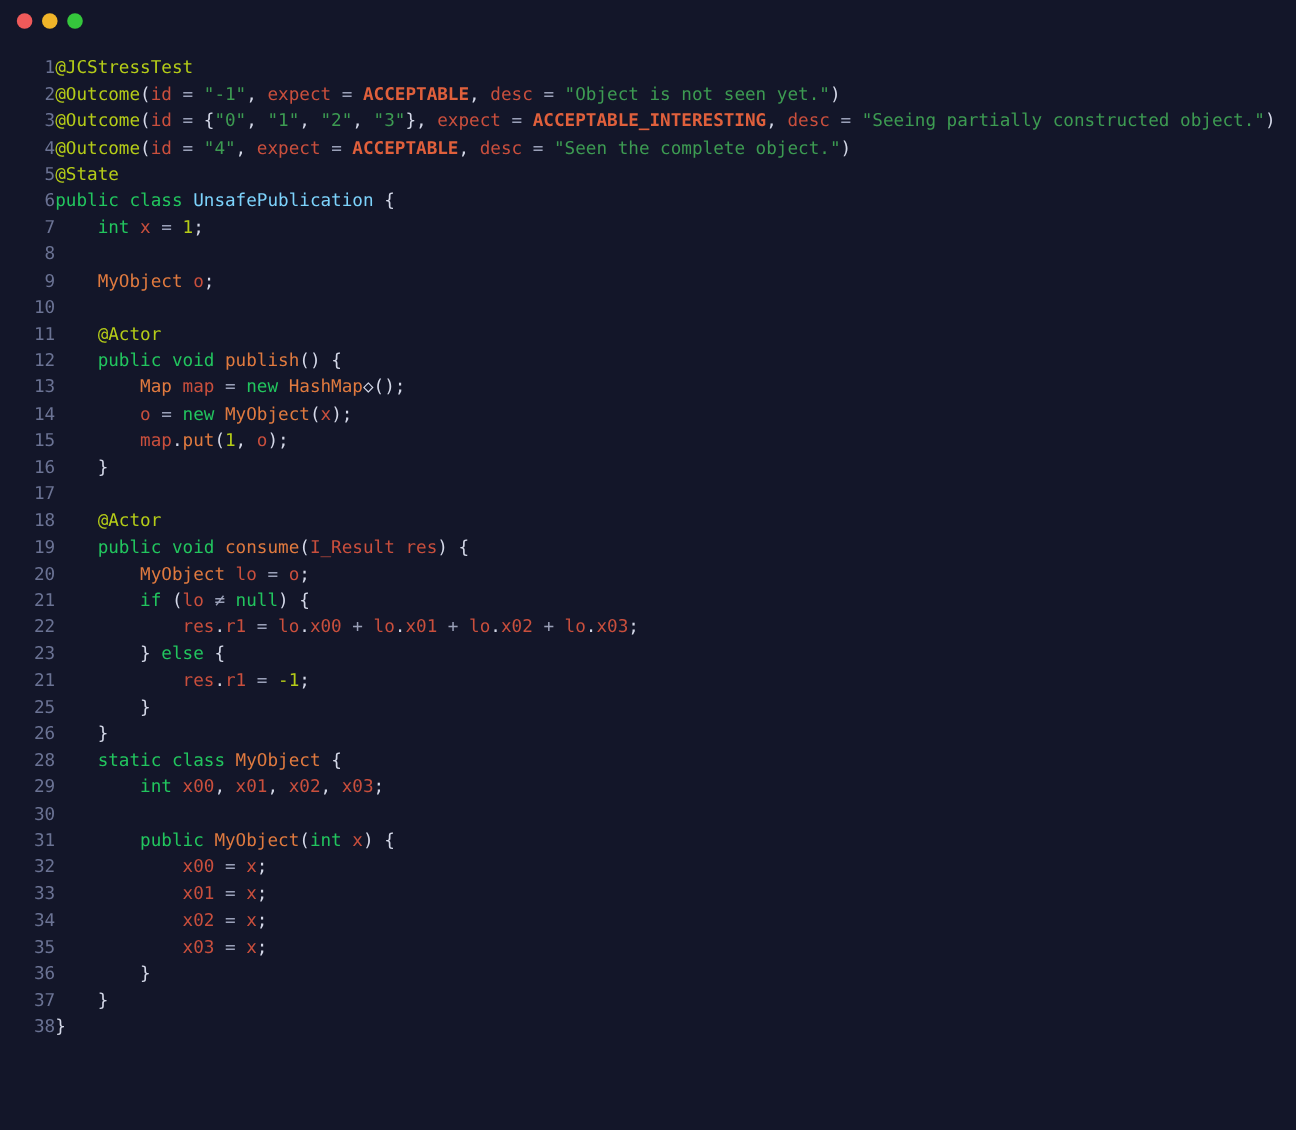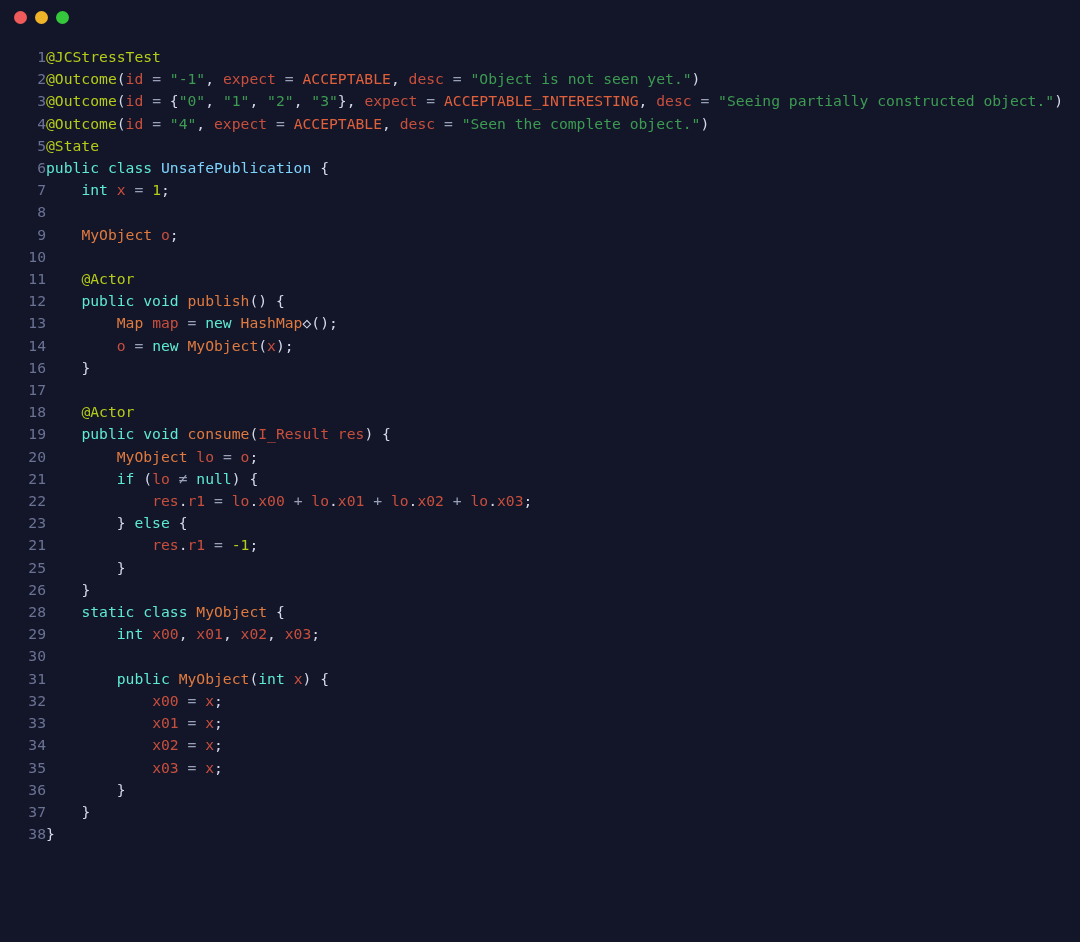--- a/index.html
+++ b/index.html
@@ -70,28 +70,28 @@
   td.src {
     color: #d4d8e8;
     white-space: pre-wrap;
     word-break: break-word;
     padding-right: 8px;
     margin-top: 32px;
   }
 
   
   .ann   { color: #b5cc18; }              
-  .kw    { color: #5eead4; }              
+  .kw    { color: #22c55e; }              
   .typ   { color: #7dd3fc; }              
   .cls   { color: #e07a3f; }              
   .fn    { color: #e07a3f; }              
   .var   { color: #c94f3d; }              
   .str   { color: #3d9b52; }              
   .num   { color: #b5cc18; }              
-  .enm   { color: #e0603c; }              
+  .enm   { color: #e0603c; font-weight: bold; }              
   .punc  { color: #d4d8e8; }              
   .op    { color: #9aa0b8; }
 </style>
 </head>
 <body>
 
 <div class="window">
 
   <div class="titlebar">
     <span class="dot dot-close"></span>
@@ -152,20 +152,24 @@
           </tr>
           <tr>
             <td class="ln">13</td>
             <td class="src">        <span class="cls">Map</span> <span class="var">map</span> <span class="op">=</span> <span class="kw">new</span> <span class="cls">HashMap</span><span class="punc">◇</span><span class="punc">(</span><span class="punc">)</span><span class="punc">;</span></td>
           </tr>
           <tr>
             <td class="ln">14</td>
             <td class="src">        <span class="var">o</span> <span class="op">=</span> <span class="kw">new</span> <span class="cls">MyObject</span><span class="punc">(</span><span class="var">x</span><span class="punc">)</span><span class="punc">;</span></td>
           </tr>
           <tr>
+            <td class="ln">15</td>
+            <td class="src">        <span class="var">map</span><span class="punc">.</span><span class="fn">put</span><span class="punc">(</span><span class="num">1</span><span class="punc">,</span> <span class="var">o</span><span class="punc">)</span><span class="punc">;</span></td>
+          </tr>
+          <tr>
             <td class="ln">16</td>
             <td class="src">    <span class="punc">}</span></td>
           </tr>
           <tr>
             <td class="ln">17</td>
             <td class="src">&nbsp;</td>
           </tr>
           <tr>
             <td class="ln">18</td>
             <td class="src">    <span class="ann">@Actor</span></td>

